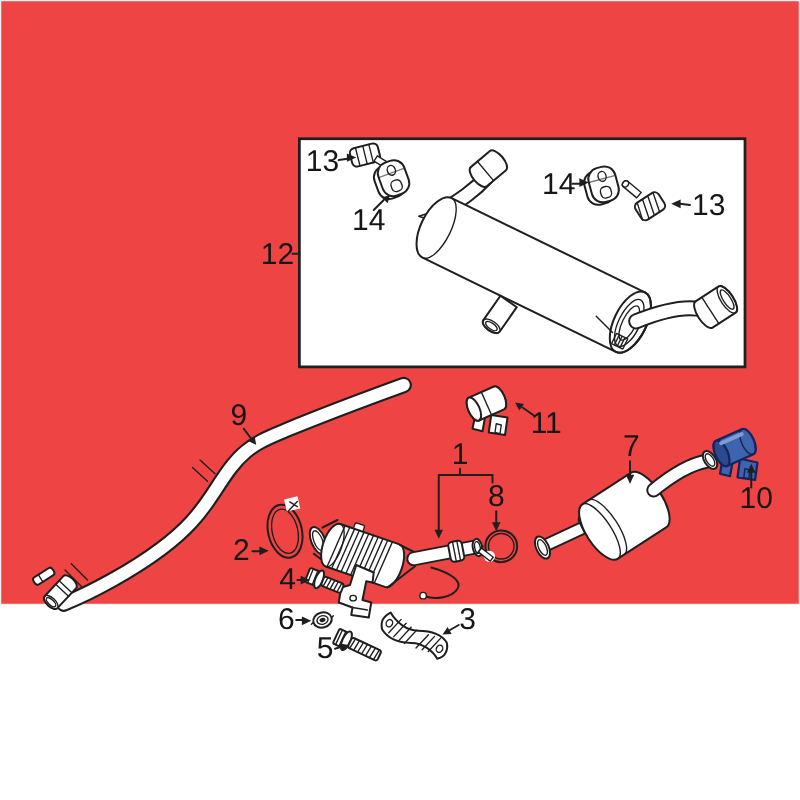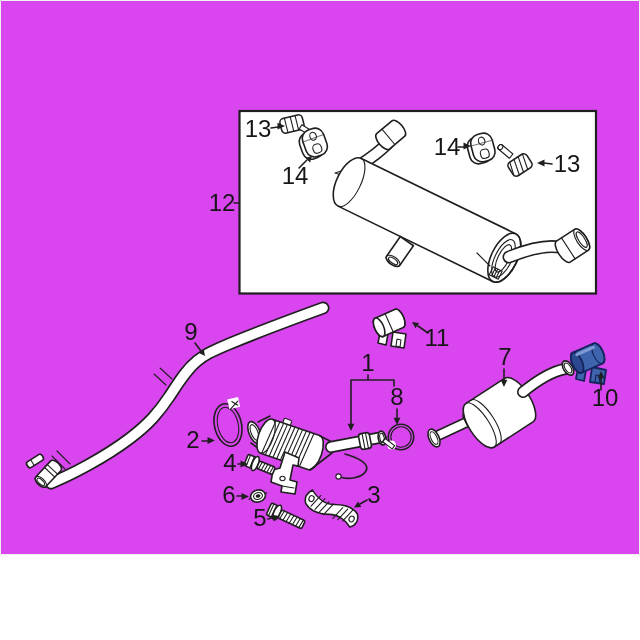--- a/index.html
+++ b/index.html
@@ -1,16 +1,16 @@
 <!DOCTYPE html>
 <html><head>
 <meta charset="utf-8">
 <style>
   html,body{margin:0;padding:0;width:640px;height:640px;background:#fff;overflow:hidden;}
-  .frame{position:relative;width:640px;height:555px;background:#d946ef;border:1px solid #f0f0f0;box-sizing:border-box;}
+  .frame{position:relative;width:640px;height:484px;background:#ef4444;border:1px solid #f0f0f0;box-sizing:border-box;}
   svg{position:absolute;left:0;top:0;}
   
   .s  {fill:none;stroke:#1f1f1f;stroke-width:1.6;stroke-linecap:round;stroke-linejoin:round;}
   .sf {fill:#ffffff;stroke:#1f1f1f;stroke-width:1.6;stroke-linecap:round;stroke-linejoin:round;}
   .t1 {stroke-width:1.1;}
   .to {fill:none;stroke:#1f1f1f;stroke-linecap:round;stroke-linejoin:round;}
   .ti {fill:none;stroke:#ffffff;stroke-linecap:round;stroke-linejoin:round;}
   .ah {fill:#1f1f1f;stroke:none;}
   .cl {font-family:"Liberation Sans",sans-serif;font-size:24px;fill:#161616;text-anchor:middle;}
   .hlOutline{stroke:#16245c;stroke-width:1.8;stroke-linejoin:round;}

